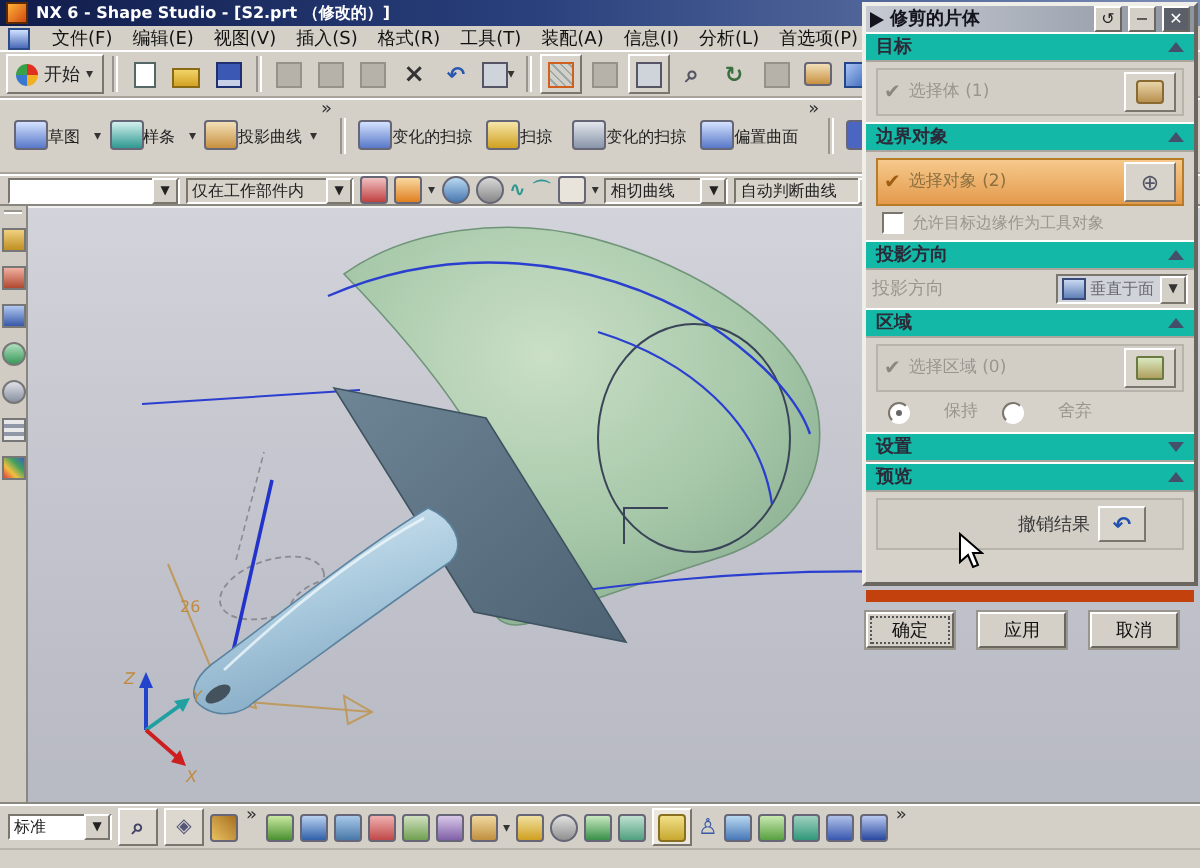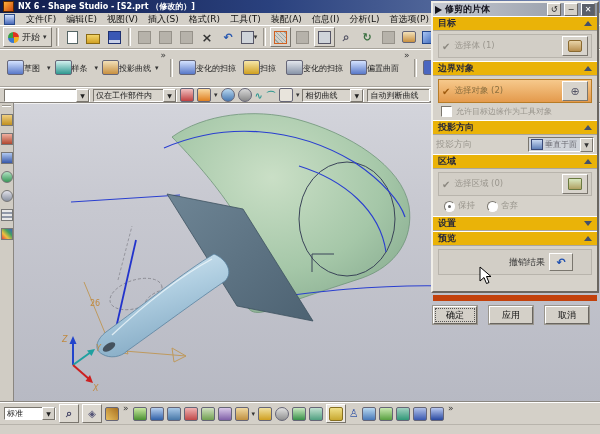--- a/index.html
+++ b/index.html
@@ -65,21 +65,21 @@
   
   #dialog{position:absolute;left:431px;top:1px;width:168px;height:292px;background:#d6d2ca;
     border:2px solid;border-color:#f0eee8 #6a6660 #6a6660 #f0eee8;box-sizing:border-box;z-index:10;display:flex;flex-direction:column}
   #dlg-title{height:14px;background:linear-gradient(90deg,#c6cad2,#8e95a2);display:flex;align-items:center;padding:0 2px;gap:3px}
   #dlg-title .txt{flex:1;font-weight:bold;font-size:9px;color:#14141e;white-space:nowrap}
   .dcur{width:0;height:0;border-left:7px solid #14141e;border-top:4px solid transparent;border-bottom:4px solid transparent}
   .wbtn{width:12px;height:11px;background:#d4d0c8;border:1px solid;border-color:#fff #6a6660 #6a6660 #fff;
     display:flex;align-items:center;justify-content:center;font-size:8px;line-height:8px;color:#222}
   .wbtn.close{background:#5a5f6a;color:#fff}
   .shead{height:13px;display:flex;align-items:center;justify-content:space-between;padding:0 5px;
-    background:#eab308;border-top:1px solid #fff;border-bottom:1px solid #aaa69e;font-weight:bold;color:#2a2a38}
+    background:#14b8a6;border-top:1px solid #fff;border-bottom:1px solid #aaa69e;font-weight:bold;color:#2a2a38}
   .chu{width:0;height:0;border-left:4px solid transparent;border-right:4px solid transparent;border-bottom:5px solid #44506a}
   .chd{width:0;height:0;border-left:4px solid transparent;border-right:4px solid transparent;border-top:5px solid #44506a}
   .sbody{padding:3px 5px;display:flex;flex-direction:column;gap:3px}
   .selrow{display:flex;align-items:center;gap:4px;height:22px;padding:0 3px;border:1px solid #b8b4ac;background:#d2cec6;color:#9a968e}
   .selrow .chk{color:#8c8880;font-size:10px;font-weight:bold}
   .selrow .lbl{flex:1;font-size:8.5px}
   .selrow.active{background:linear-gradient(#f6c98c,#e49a4c);border:1px solid #b87c26;color:#8c7040}
   .selrow.active .chk{color:#a05c10}
   .ibtn{width:24px;height:18px;background:#d8d4cc;border:1px solid;border-color:#fff #7a766e #7a766e #fff;
     display:flex;align-items:center;justify-content:center}
@@ -89,21 +89,21 @@
   .cbrow{display:flex;align-items:center;gap:4px;color:#9a968e;font-size:8px;padding:0 3px}
   .cb{width:9px;height:9px;background:#fff;border:1px solid;border-color:#7a766e #fff #fff #7a766e}
   .formrow{display:flex;align-items:center;justify-content:space-between;padding:2px 3px;color:#9a968e}
   .ddown{display:flex;align-items:center;width:66px;height:15px;background:#d0d4da;border:1px solid;border-color:#7a766e #fff #fff #7a766e;box-sizing:border-box}
   .ddown .dic{width:10px;height:9px;background:linear-gradient(#c8d8f0,#6080b8);border:1px solid #3a4a78;margin:0 2px}
   .ddown .val{flex:1;font-size:8px;color:#6a6a72;white-space:nowrap}
   .ddown .db{width:11px;height:12px;background:#d4d0c8;border:1px solid;border-color:#fff #7a766e #7a766e #fff;display:flex;align-items:center;justify-content:center;font-size:6px;color:#333}
   .radios{display:flex;align-items:center;gap:12px;padding:1px 6px;color:#9a968e;font-size:8.5px}
   .radio{width:9px;height:9px;border-radius:50%;background:#fff;border:1px solid;border-color:#7a766e #fff #fff #7a766e;display:flex;align-items:center;justify-content:center}
   .radio.sel::after{content:"";width:3px;height:3px;border-radius:50%;background:#666}
-  .ritem{display:flex;align-items:center;gap:3px}
+  .ritem{display:flex;align-items:center;gap:17px}
   .prevrow{display:flex;align-items:center;justify-content:flex-end;gap:4px;padding:3px 18px;border:1px solid #b8b4ac;background:#d2cec6;color:#3a3a3a}
   .ubtn{width:22px;height:16px;background:#d8d4cc;border:1px solid;border-color:#fff #7a766e #7a766e #fff;
     display:flex;align-items:center;justify-content:center;color:#2050b0;font-weight:bold;font-size:11px}
   #dlg-buttons{display:flex;justify-content:space-between;gap:5px;padding:5px 8px 4px 0;border-top:6px solid #c2410c;margin-top:17px}
   .btn{min-width:34px;height:16px;background:#d4d0c8;border:1px solid;border-color:#fff #6a6660 #6a6660 #fff;
     box-shadow:0 0 0 1px #9a968e;display:flex;align-items:center;justify-content:center;font-size:9px;color:#111;padding:0 4px}
   .btn.def{outline:1px dotted #555;outline-offset:-3px}
   #cursor{position:absolute;left:479px;top:266px;z-index:20}
   
   #bottombar{position:absolute;left:0;top:402px;width:600px;height:22px;background:#d4d0c8;

